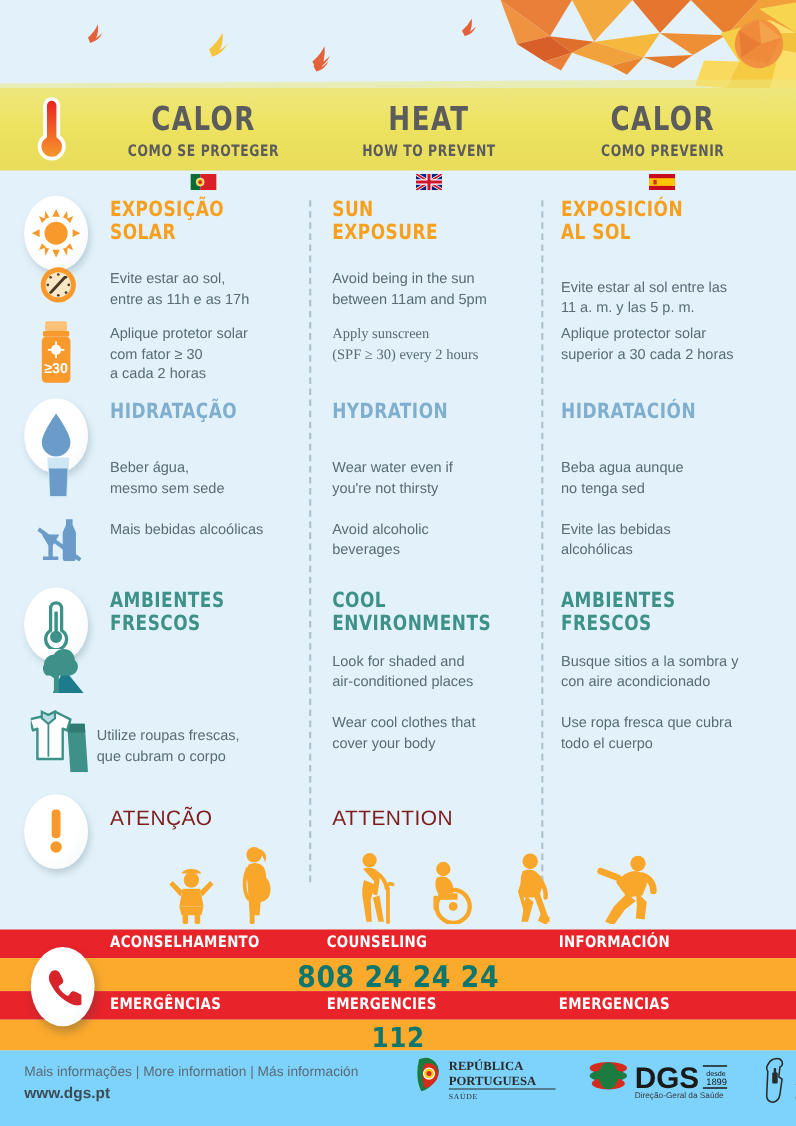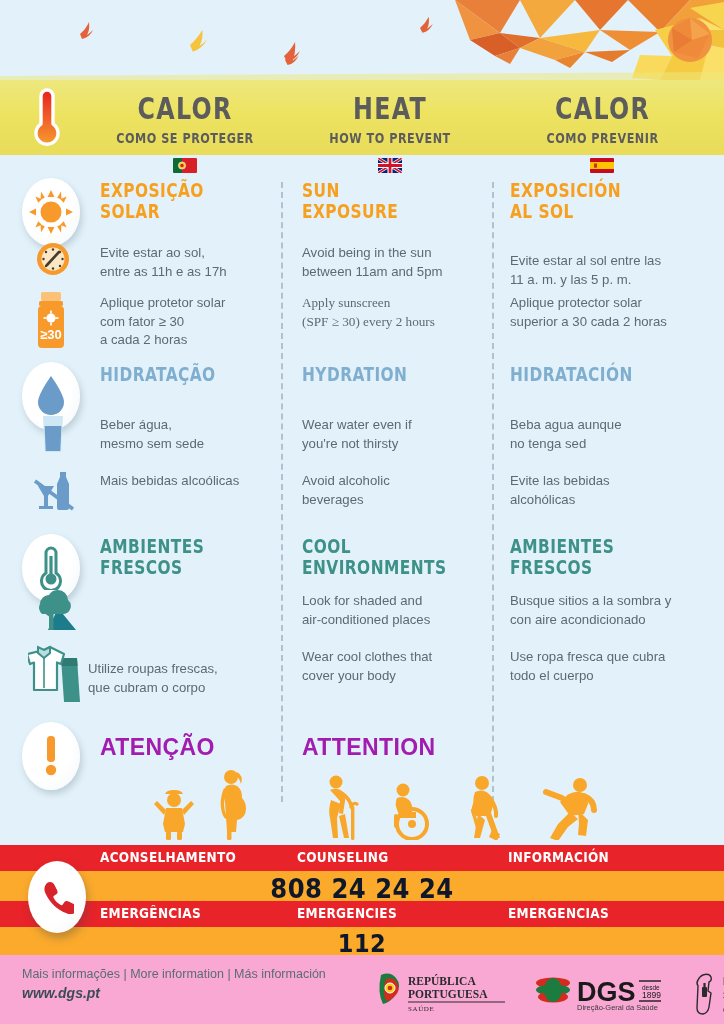--- a/index.html
+++ b/index.html
@@ -75,21 +75,21 @@
     font-size:19px; font-weight:bold; letter-spacing:0.5px; line-height:1.08;
     transform:scaleX(0.9); transform-origin:left center;
     white-space:pre-line;
   }
   .t-orange { color:#F7A01F; }
   .t-blue   { color:#7FAECE; }
   .t-teal   { color:#3D9188; }
 
   .att-title {
     font-family:"Liberation Sans", sans-serif;
-    font-size:23px; font-weight:bold; letter-spacing:0.4px; color:#a21caf;
+    font-size:19px; font-weight:normal; letter-spacing:0.4px; color:#7f1d1d;
   }
 
   .tip { position:absolute; font-size:13.2px; color:#5A6B75; line-height:1.42; white-space:pre-line; }
   .ic { position:absolute; }
 
   
   .ic-a { left:36px; }
   .ic-b { left:32px; }
 
   
@@ -104,37 +104,37 @@
   .band-red2 { top:56px; height:26px; background:#E8232A; }
   .band-or2  { top:82px; height:28px; background:#FBAA2C; }
 
   .band-lbl {
     position:absolute; color:#FFFFFF; font-weight:bold; font-size:14.5px;
     letter-spacing:0.3px;
     font-family:"DejaVu Sans Condensed","Liberation Sans Narrow","Liberation Sans", sans-serif;
     transform:scaleX(0.93); transform-origin:left center;
   }
   .band-num {
-    position:absolute; color:#0f172a; font-weight:bold;
+    position:absolute; color:#0f766e; font-weight:bold;
     font-family:"DejaVu Sans Condensed","Liberation Sans Narrow","Liberation Sans", sans-serif;
     letter-spacing:0.5px;
   }
   .phone-badge {
     position:absolute; left:28px; top:16px; width:58px; height:72px; border-radius:50%;
     background:radial-gradient(ellipse at 35% 28%,#FFFFFF 0%,#FFFFFF 58%,#F0F4F6 100%);
     box-shadow:2px 5px 8px rgba(70,70,70,0.35);
     display:flex; align-items:center; justify-content:center; z-index:5;
   }
 
   
-  .footer { position:absolute; left:0; top:955px; width:724px; height:69px; background:#f9a8d4; }
+  .footer { position:absolute; left:0; top:955px; width:724px; height:69px; background:#7dd3fc; }
   .foot-txt { position:absolute; left:22px; top:12px; }
   .foot-line1 { font-size:12.5px; color:#5A6B75; }
-  .foot-line2 { font-size:14px; color:#3C4C56; font-weight:bold; margin-top:4px;font-style:italic; }
-  .logos { position:absolute; left:375px; top:12px; width:340px; height:52px; }
+  .foot-line2 { font-size:14px; color:#3C4C56; font-weight:bold; margin-top:4px; }
+  .logos { position:absolute; left:375px; top:0; width:340px; height:52px; }
   .logo { position:absolute; top:4px; }
 </style>
 </head>
 <body>
 
 <div class="poster">
 
   <div class="sky">
     <svg width="724" height="80" viewBox="0 0 724 80">
       <rect x="0" y="0" width="724" height="80" fill="#E3F2FA"></rect>

